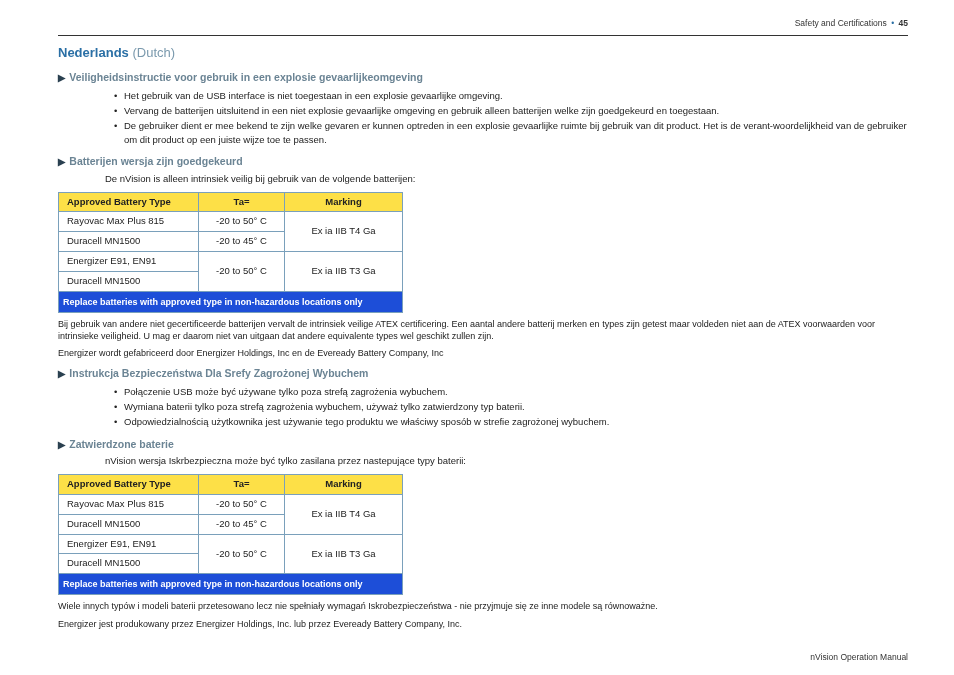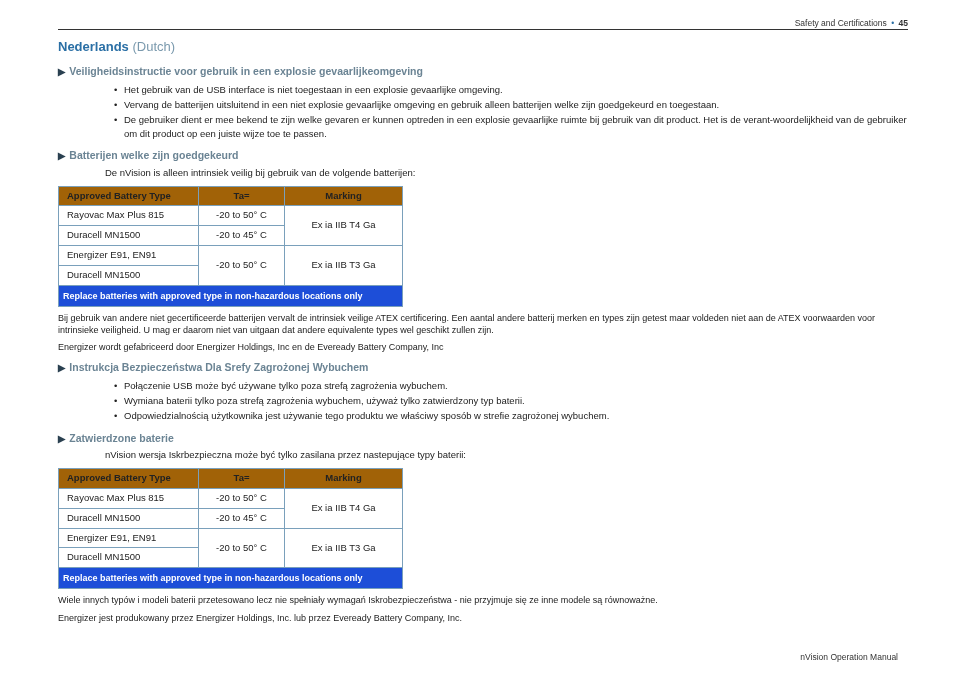--- a/index.html
+++ b/index.html
@@ -12,20 +12,21 @@
       color: #222;
       font-size: 9.5px;
       line-height: 1.35;
     }
     .page {
       padding: 18px 46px 0 58px;
     }
     .header-right {
       text-align: right;
       font-size: 8.5px;
+      margin-bottom: 6px;
       color: #333;
     }
     .header-right .dot { color: #2a6fa5; margin: 0 2px; }
     .header-right .pgnum { font-weight: 600; }
     .hr-line { border: none; border-top: 1px solid #333; margin-bottom: 8px; }
     .section-title {
       font-size: 13px;
       font-weight: 600;
       color: #2a6fa5;
       margin: 6px 0 8px 0;
@@ -51,41 +52,41 @@
       margin: 4px 0 0 0;
       font-size: 9.5px;
     }
     table.battery th, table.battery td {
       border: 1px solid #7aa0bb;
       padding: 3px 8px;
       text-align: left;
       vertical-align: middle;
     }
     table.battery th {
-      background: #a16207;
+      background: #fde047;
       font-weight: 600;
       text-align: center;
     }
     table.battery th.col1 { width: 140px; text-align: left; }
     table.battery th.col2 { width: 86px; }
     table.battery th.col3 { width: 118px; }
     table.battery td.center { text-align: center; }
     table.battery tr.notice td {
       background: #1d4ed8;
       color: #fff;
       font-weight: 600;
       font-size: 9px;
       padding: 4px 4px;
       border-top: 1px solid #5a8bb8;
     }
     .small-p { font-size: 9px; margin: 6px 0 6px 0; line-height: 1.3; }
     .footer-right {
       position: absolute;
       bottom: 12px;
-      right: 56px;
+      right: 46px;
       font-size: 8.5px;
       color: #333;
     }
   </style>
 </head>
 <body>
 
 <div class="page">
   <div class="header-right">
     <span>Safety and Certifications</span>
@@ -102,21 +103,21 @@
   <div class="subhead">
     <span class="tri">▶</span><span>Veiligheidsinstructie voor gebruik in een explosie gevaarlijkeomgeving</span>
   </div>
   <ul class="bullets">
     <li>Het gebruik van de USB interface is niet toegestaan in een explosie gevaarlijke omgeving.</li>
     <li>Vervang de batterijen uitsluitend in een niet explosie gevaarlijke omgeving en gebruik alleen batterijen welke zijn goedgekeurd en toegestaan.</li>
     <li>De gebruiker dient er mee bekend te zijn welke gevaren er kunnen optreden in een explosie gevaarlijke ruimte bij gebruik van dit product. Het is de verant-woordelijkheid van de gebruiker om dit product op een juiste wijze toe te passen.</li>
   </ul>
 
   <div class="subhead">
-    <span class="tri">▶</span><span>Batterijen welke zijn goedgekeurd</span>
+    <span class="tri">▶</span><span>Batterijen wersja zijn goedgekeurd</span>
   </div>
   <p class="body-p">De nVision is alleen intrinsiek veilig bij gebruik van de volgende batterijen:</p>
 
   <table class="battery">
     <tbody>
         <tr>
       <th class="col1">Approved Battery Type</th>
       <th class="col2">Ta=</th>
       <th class="col3">Marking</th>
     </tr>

